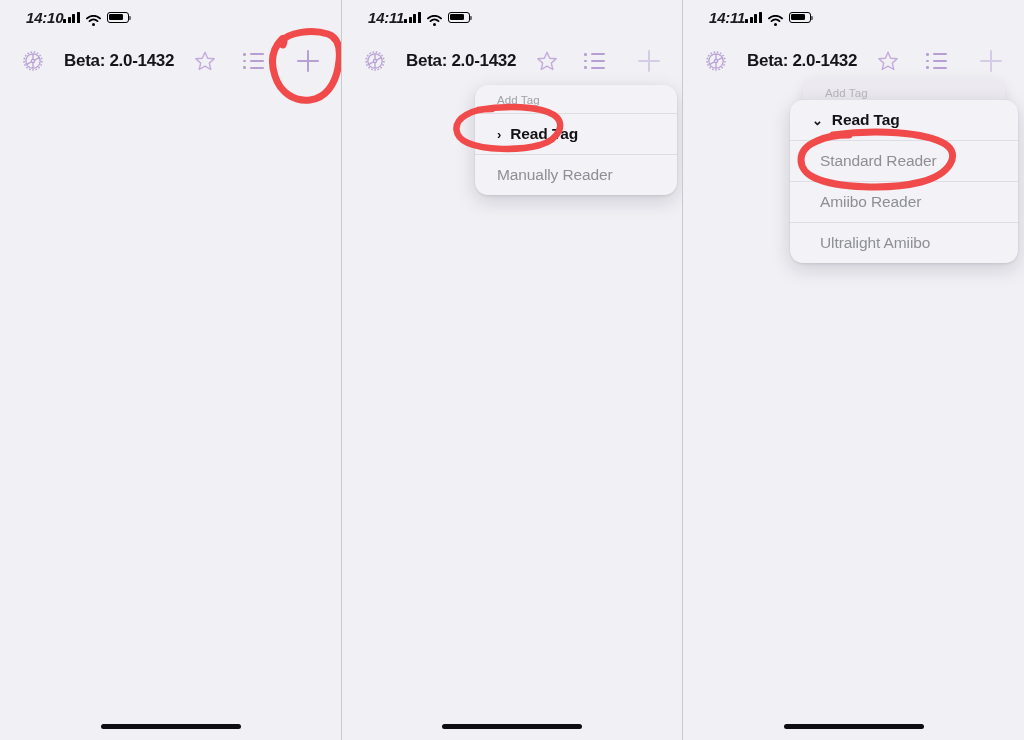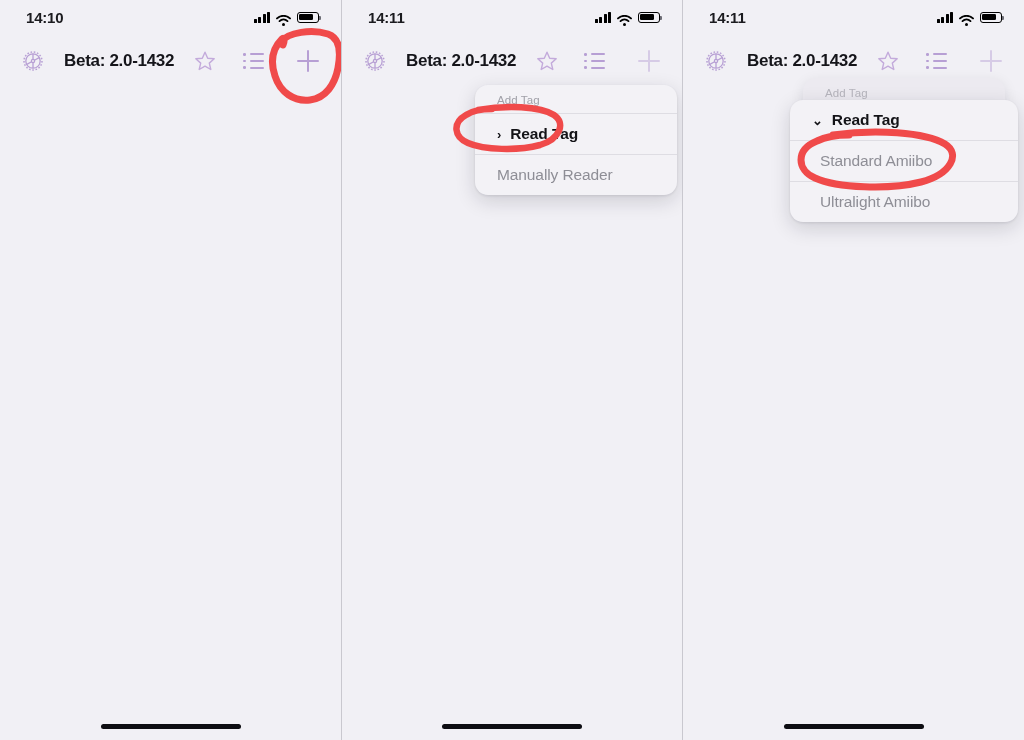--- a/index.html
+++ b/index.html
@@ -16,22 +16,23 @@
     background: #f1f0f5;
     overflow: hidden;
     flex: 0 0 auto;
   }
   .panel + .panel { border-left: 1px solid #c9c8cf; }
   .panel:nth-child(3) { width: 342px; }
 
   
   .statusbar {
     position: absolute; top: 0; left: 0; right: 0; height: 34px;
-    display: flex; align-items: center; justify-content: space-between;
+    display: flex; align-items: center; justify-content: flex-start;
     padding: 0 22px 0 26px;
+    font-style: italic;
   }
   .status-time {
     font-size: 15px; font-weight: bold; color: #1b1b1f;
     letter-spacing: -0.2px;
   }
   .status-icons { display: flex; align-items: center; gap: 6px; }
   .signal { display: flex; align-items: flex-end; gap: 1.5px; height: 11px; }
   .signal i { display: block; width: 3px; background: #000; border-radius: 0.6px; }
   .signal i:nth-child(1) { height: 4px; }
   .signal i:nth-child(2) { height: 6px; }
@@ -355,21 +356,24 @@
     <div class="menu-back" style="left:120px; top:78px; width:202px; height:34px;">
       <div class="menu-header">Add Tag</div>
     </div>
 
     <div class="menu" style="left:107px; top:100px; width:228px;">
       <div class="menu-item active">
         <span class="chev">⌄</span>
         <span>Read Tag</span>
       </div>
       <div class="menu-item" style="padding-left:30px;">
-        <span>Standard Amiibo</span>
+        <span>Standard Reader</span>
+      </div>
+      <div class="menu-item" style="padding-left:30px;">
+        <span>Amiibo Reader</span>
       </div>
       <div class="menu-item" style="padding-left:30px;">
         <span>Ultralight Amiibo</span>
       </div>
     </div>
 
     <div class="annot" style="left:110px; top:128px; width:170px; height:64px;">
       <svg width="170" height="64" viewBox="0 0 170 64">
         <path d="M40 7 C82 1, 132 4, 152 16 C168 26, 158 46, 128 54 C96 62, 44 60, 22 50 C4 42, 2 22, 24 13 C32 9, 44 7, 56 7" stroke-width="7"></path>
       </svg>

